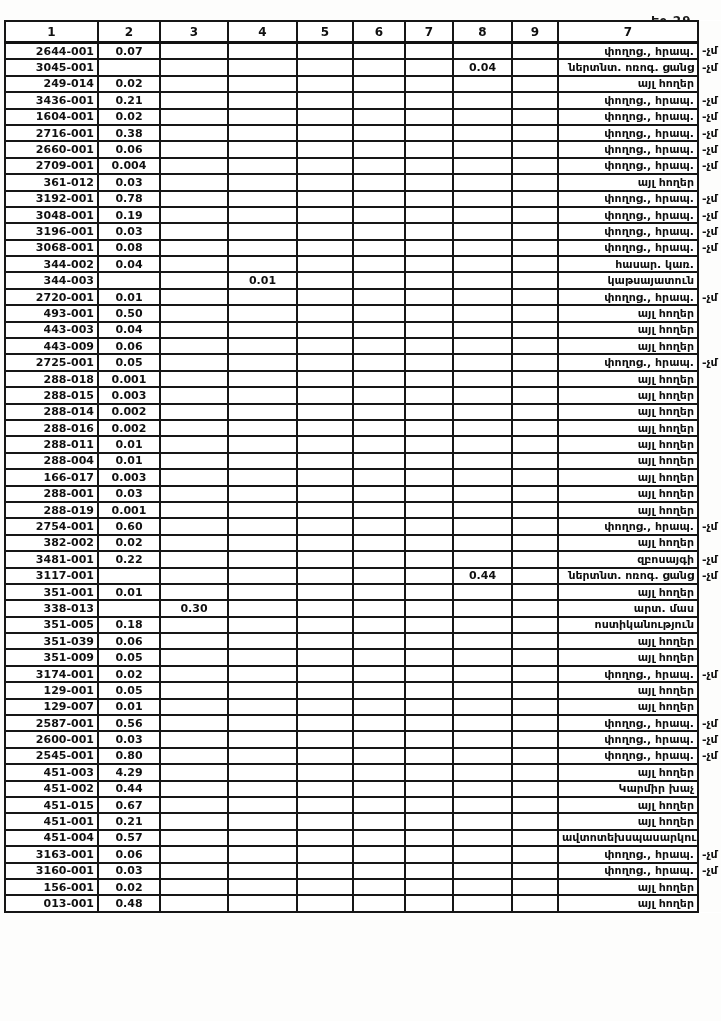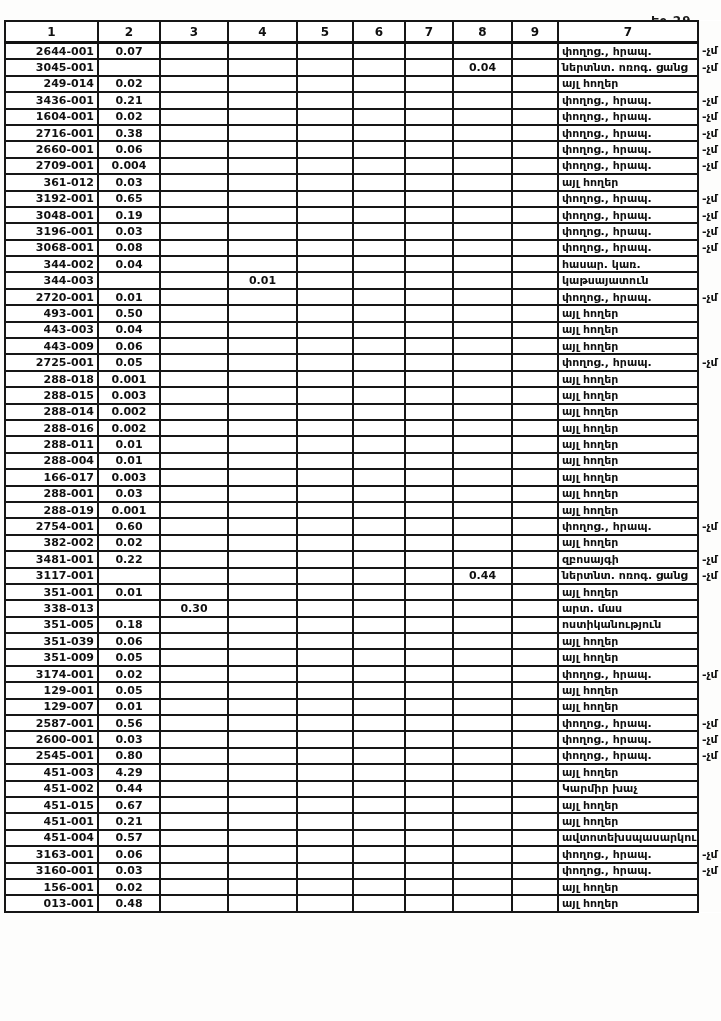--- a/index.html
+++ b/index.html
@@ -29,21 +29,21 @@
     overflow:hidden;white-space:nowrap;
     color:#101010;
   }
   table.sheet th{
     height:19px;font-size:12px;font-weight:bold;text-align:center;
     border-bottom:3px solid #111;
   }
   table.sheet td{height:14.4px;font-weight:bold;}
   td.c-code{text-align:right;padding-left:4px;}
   td.c-val{text-align:center;}
-  td.c-use{text-align:left;padding-left:4px;font-size:10.5px;}
+  td.c-use{text-align:right;padding-left:4px;font-size:10.5px;}
   th.note-cell,td.note-cell{
     border:none !important;background:#fdfdfc;
     font-size:8px;font-weight:normal;color:#3a3a3a;
     text-align:left;padding:0 0 0 5px;
   }
   col.w1{width:93px;} col.w2{width:62px;} col.w3{width:68px;}
   col.w4{width:69px;} col.w5{width:56px;} col.w6{width:52px;}
   col.w7{width:48px;} col.w8{width:59px;} col.w9{width:46px;}
   col.w10{width:140px;} col.wn{width:26px;}
 </style>
@@ -194,21 +194,21 @@
         <td class="c-val"></td>
         <td class="c-val"></td>
         <td class="c-val"></td>
         <td class="c-val"></td>
         <td class="c-val"></td>
         <td class="c-use">այլ հողեր</td>
         <td class="note-cell"></td>
       </tr>
       <tr>
         <td class="c-code">3192-001</td>
-        <td class="c-val">0.65</td>
+        <td class="c-val">0.78</td>
         <td class="c-val"></td>
         <td class="c-val"></td>
         <td class="c-val"></td>
         <td class="c-val"></td>
         <td class="c-val"></td>
         <td class="c-val"></td>
         <td class="c-val"></td>
         <td class="c-use">փողոց., հրապ.</td>
         <td class="note-cell">-չմ</td>
       </tr>

